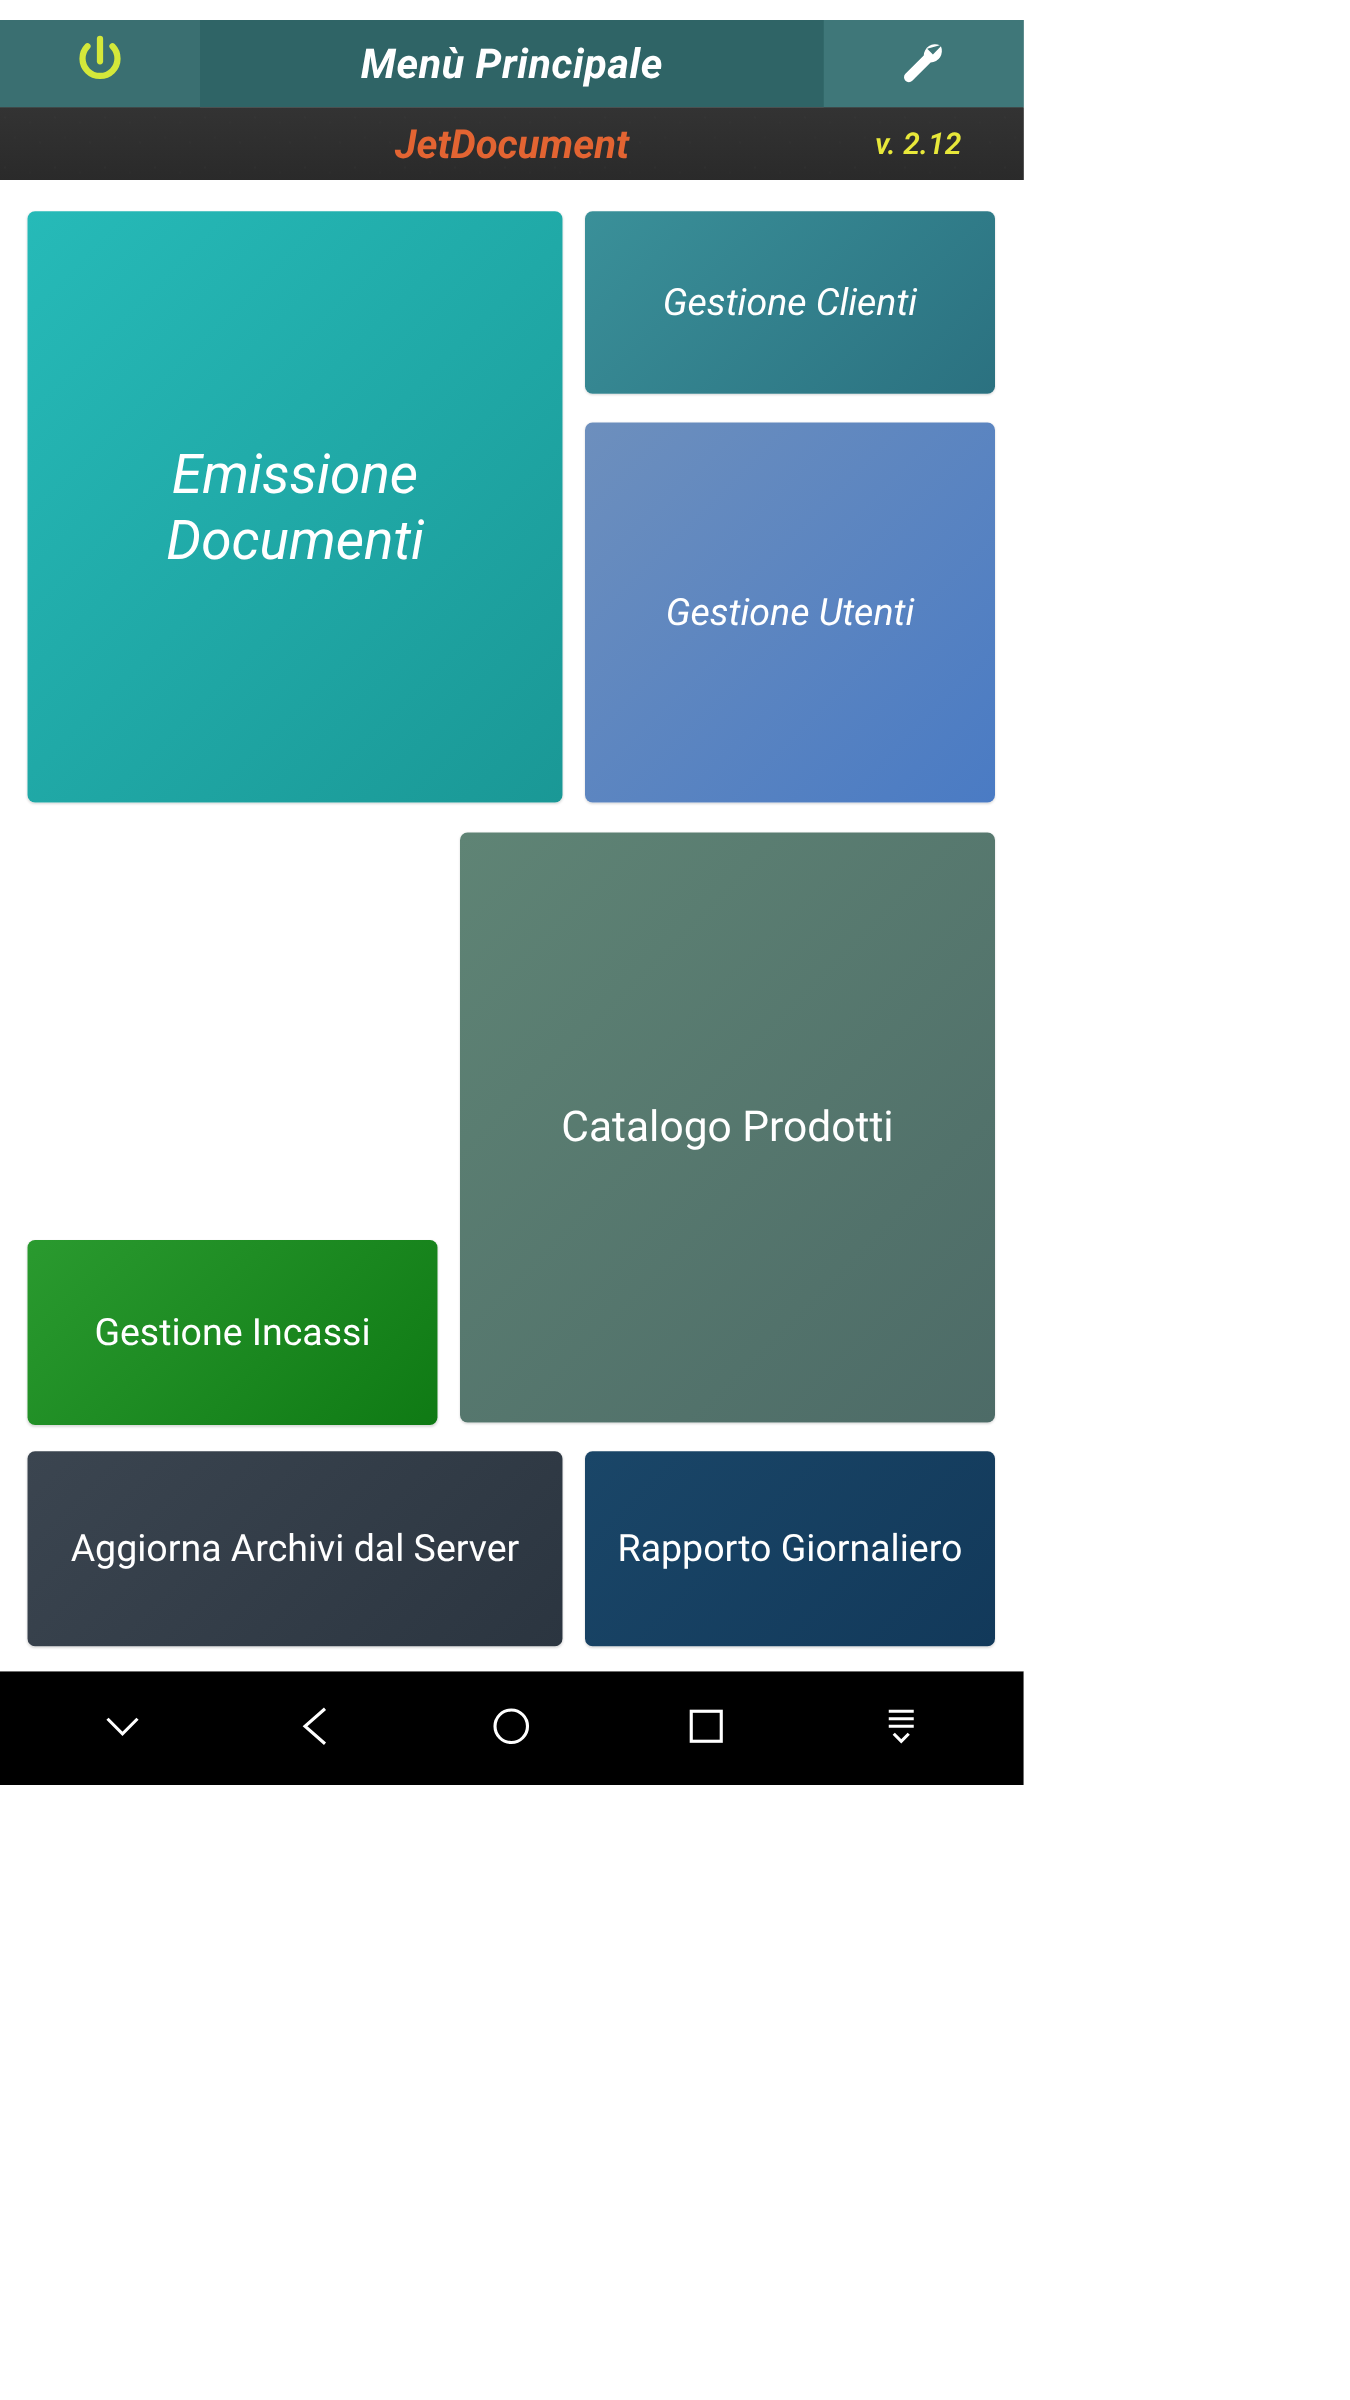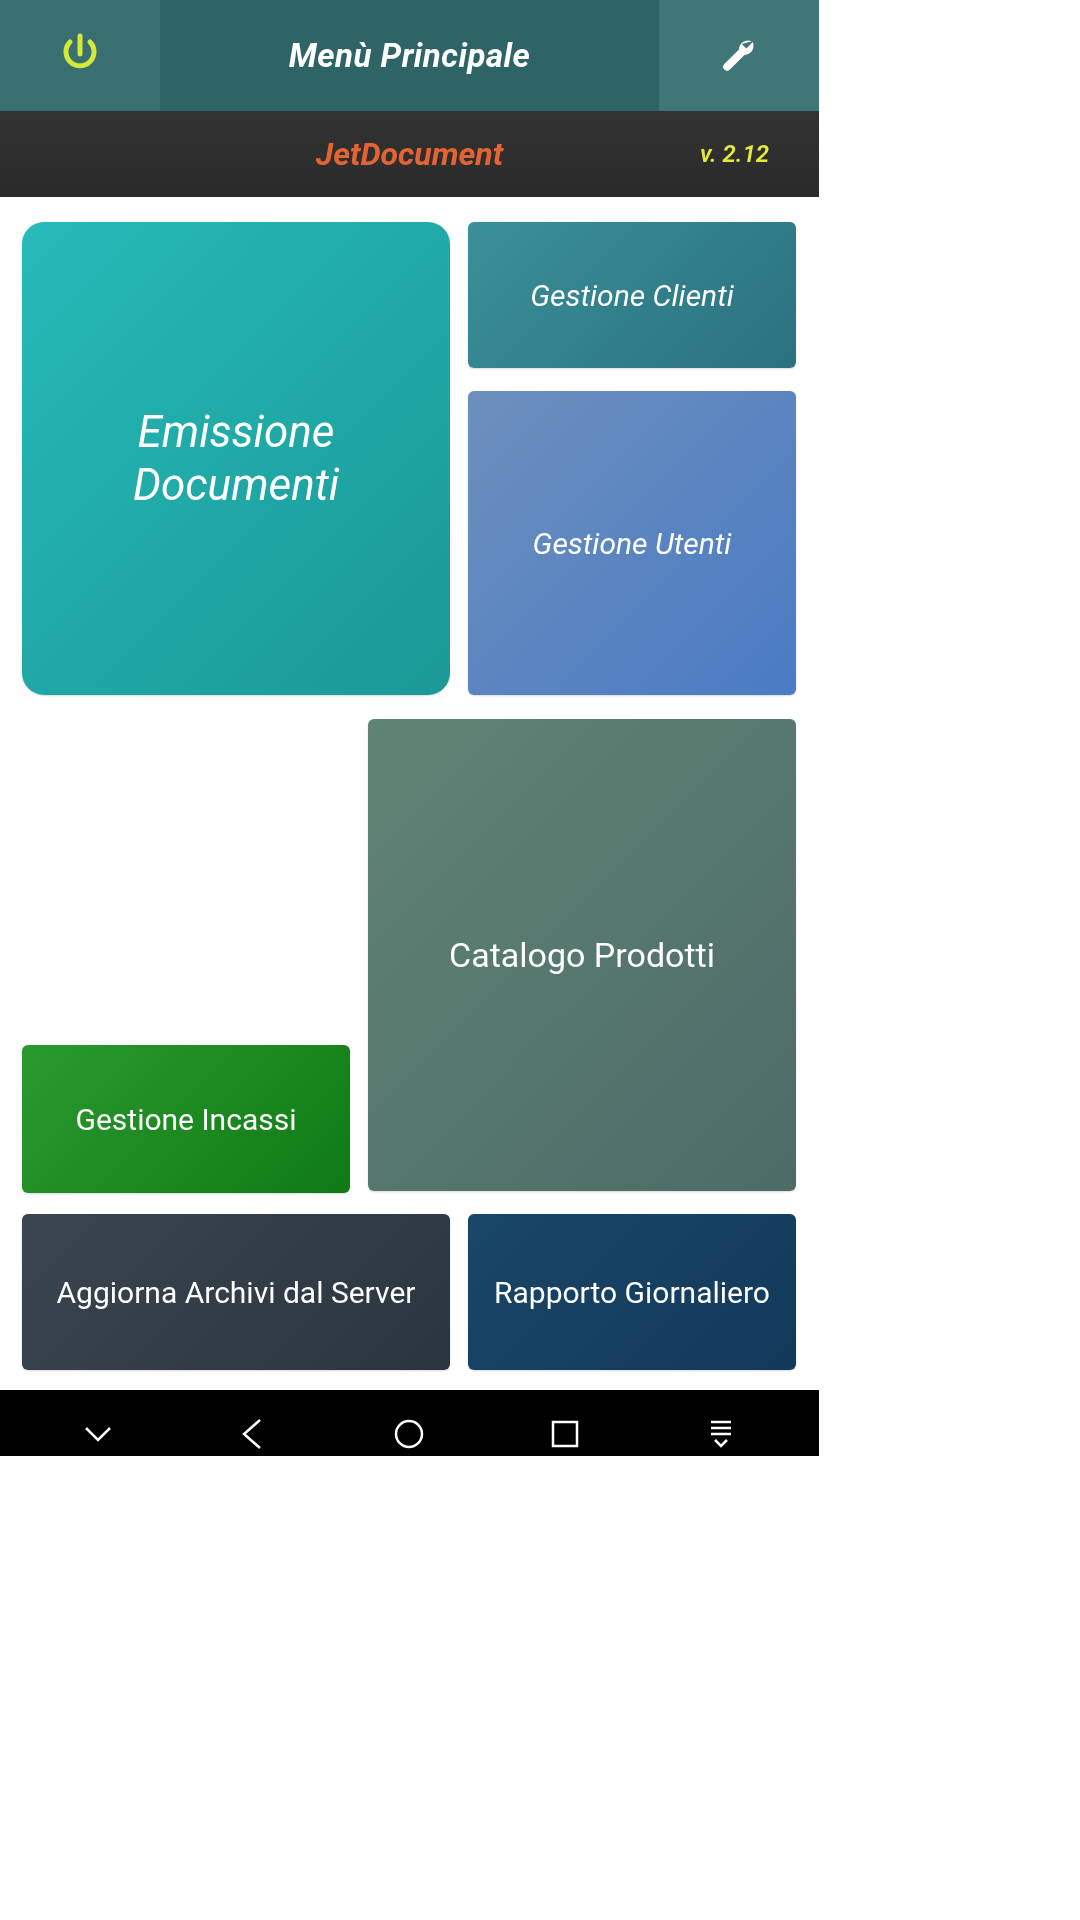--- a/index.html
+++ b/index.html
@@ -5,24 +5,25 @@
   * { margin: 0; padding: 0; box-sizing: border-box; }
   html, body {
     width: 819px;
     height: 1456px;
     font-family: -apple-system, BlinkMacSystemFont, "Segoe UI", Roboto, Arial, sans-serif;
     background: #ffffff;
     overflow: hidden;
   }
 
   .app-bar {
-    height: 111px;
+    height: 70px;
     background: #2f6466;
     display: flex;
     align-items: stretch;
+    margin-top: 16px;
   }
   .app-bar-left, .app-bar-right {
     width: 160px;
     display: flex;
     align-items: center;
     justify-content: center;
   }
   .app-bar-left { background: #3a6f71; }
   .app-bar-right { background: #3f7779; }
   .app-bar-center {
@@ -33,21 +34,21 @@
   }
   .app-bar-title {
     color: #ffffff;
     font-size: 33px;
     font-weight: 700;
     font-style: italic;
     letter-spacing: 0.5px;
   }
 
   .sub-bar {
-    height: 86px;
+    height: 58px;
     background: #2d2d2d;
     display: flex;
     align-items: center;
     position: relative;
     background-image:
       radial-gradient(circle at 10% 20%, rgba(70,70,70,0.4) 0%, transparent 2%),
       radial-gradient(circle at 30% 60%, rgba(70,70,70,0.4) 0%, transparent 2%),
       radial-gradient(circle at 60% 30%, rgba(70,70,70,0.4) 0%, transparent 2%),
       radial-gradient(circle at 80% 70%, rgba(70,70,70,0.4) 0%, transparent 2%),
       linear-gradient(0deg, #2a2a2a, #333333);
@@ -86,21 +87,20 @@
     justify-content: center;
     color: #ffffff;
     text-align: center;
     padding: 12px;
     box-shadow: 0 1px 2px rgba(0,0,0,0.15);
   }
 
   .t-emissione {
     left: 22px; top: 25px; width: 428px; height: 473px;
     background: linear-gradient(135deg, #26bab8, #1a9896);
-    border-radius: 22px;
   }
   .t-emissione .lbl { font-size: 44px; font-style: italic; line-height: 1.2; }
 
   .t-clienti {
     left: 468px; top: 25px; width: 328px; height: 146px;
     background: linear-gradient(135deg, #3a9099, #2b7180);
   }
   .t-clienti .lbl { font-size: 30px; font-style: italic; }
 
   .t-utenti {

